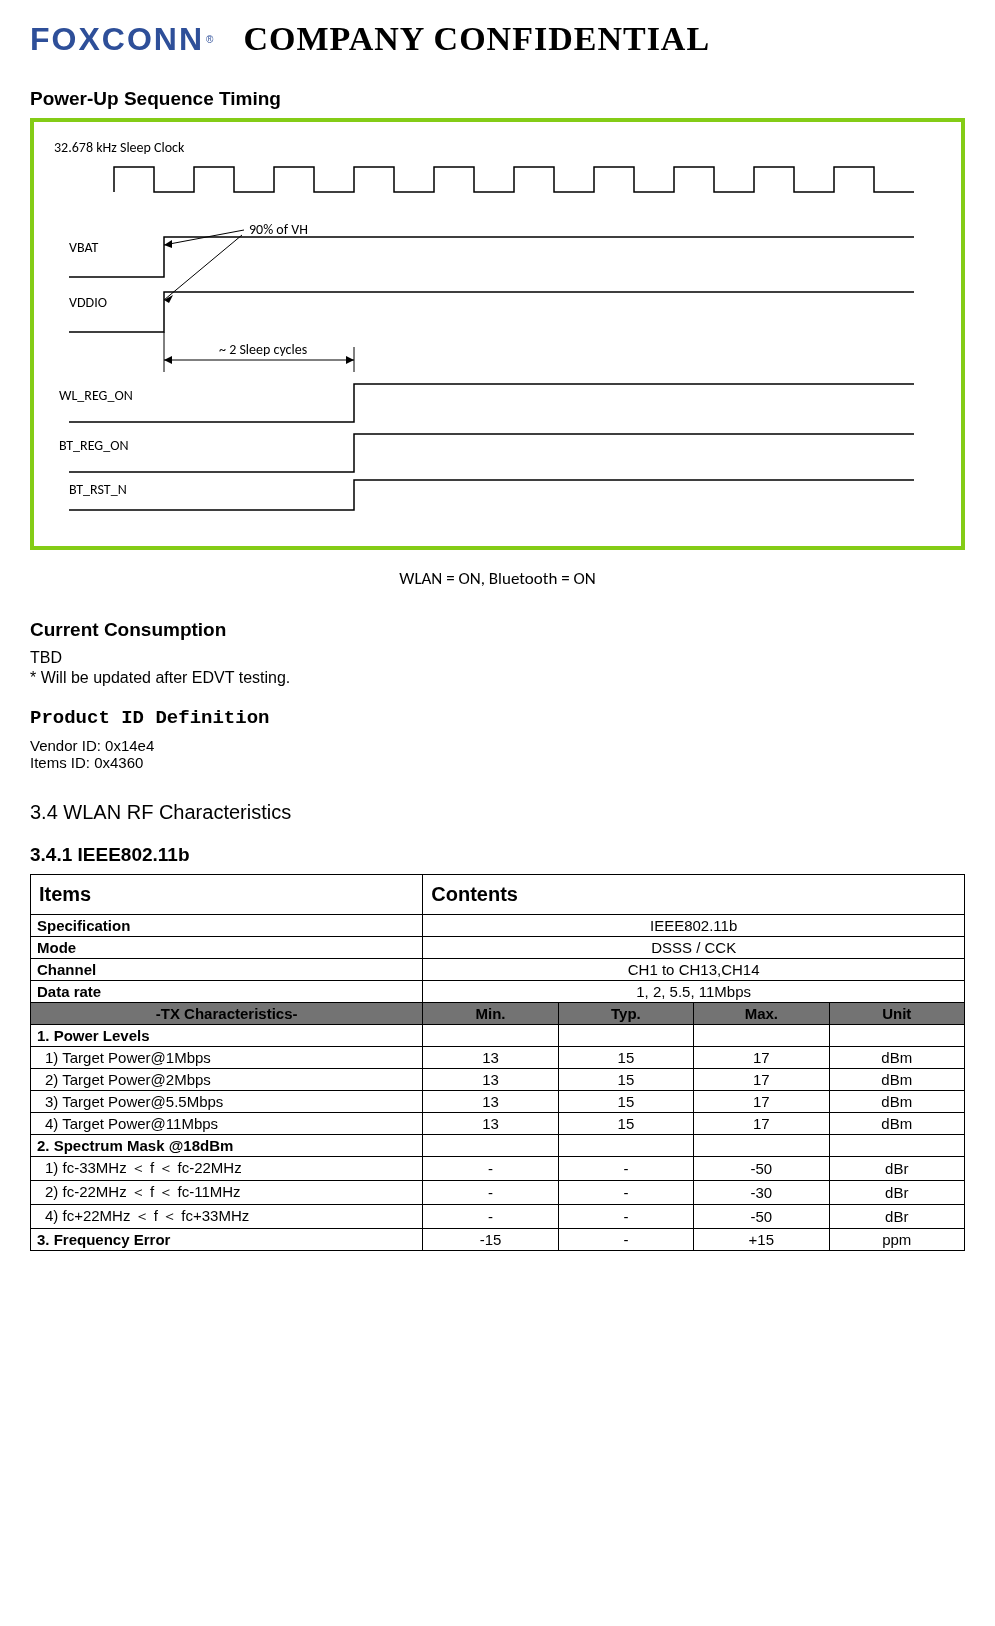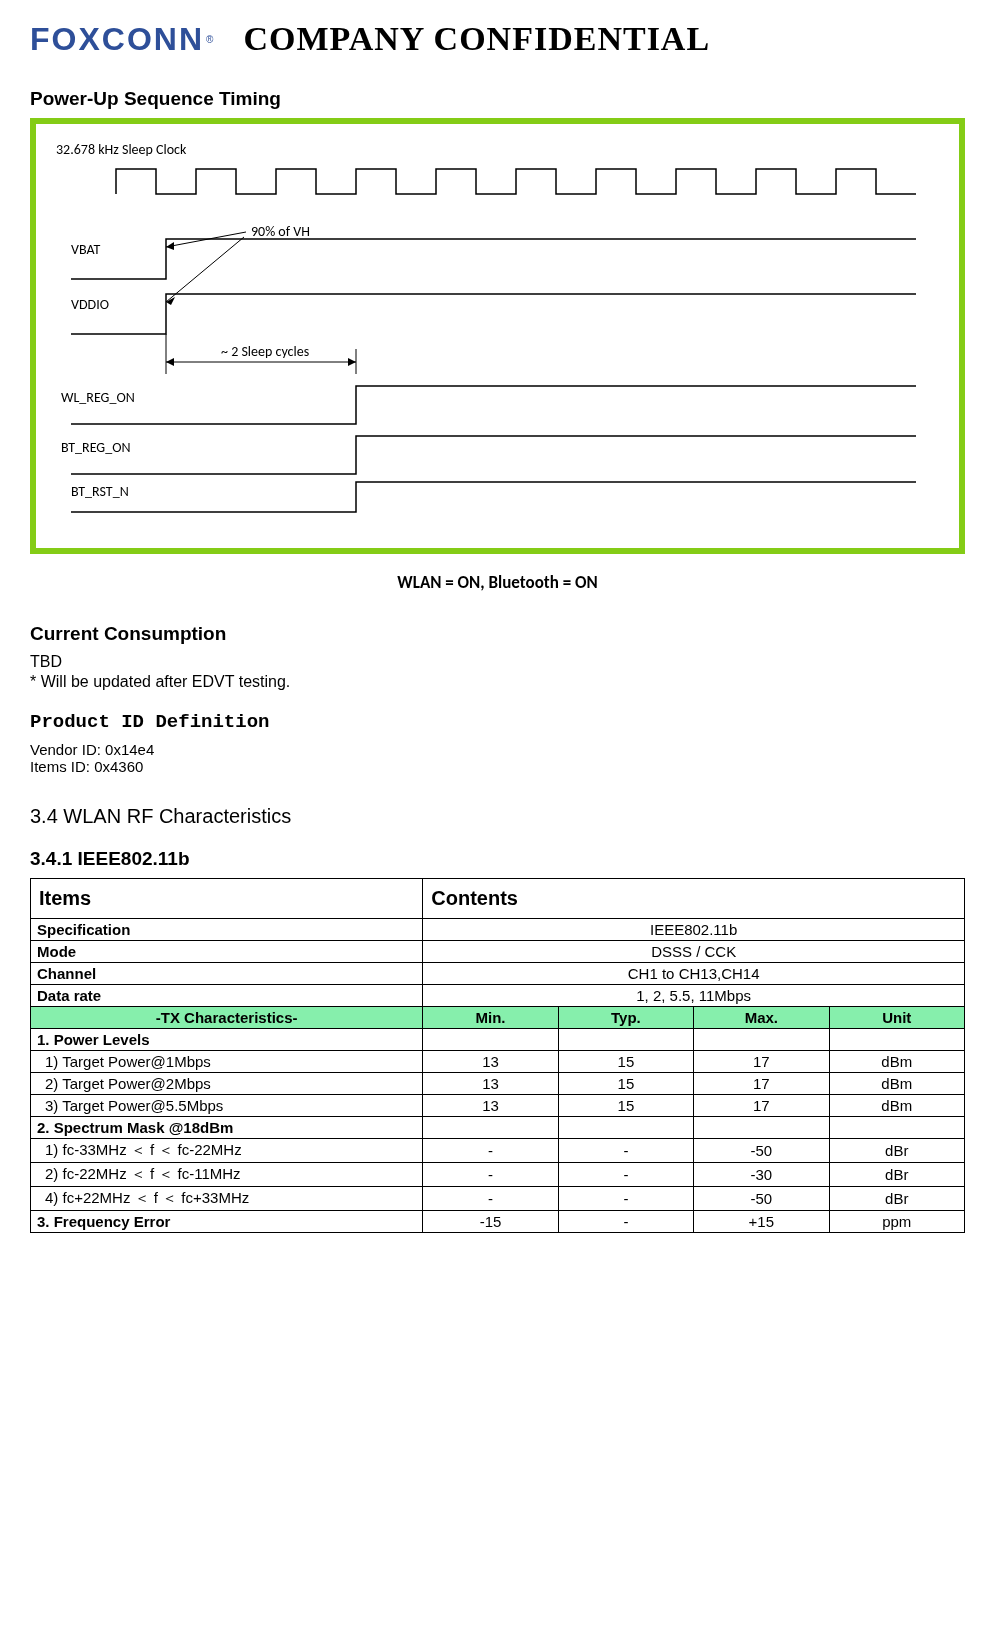--- a/index.html
+++ b/index.html
@@ -47,30 +47,30 @@
     }
     .plain {
       font-size: 16px;
       margin: 2px 0;
     }
     .sub-label {
       font-size: 15px;
       margin: 0;
     }
     .chart-box {
-      border: 6px solid #84cc16;
+      border: 4px solid #84cc16;
       padding: 10px 20px 30px 20px;
       position: relative;
       margin-top: 6px;
     }
     .chart-caption {
       text-align: center;
       font-family: "Calibri", Arial, sans-serif;
       font-size: 17px;
-      font-weight: bold;
+      font-weight: normal;
       margin-top: 18px;
     }
     .big-gap { margin-top: 80px; }
     h3.subsect {
       font-size: 20px;
       font-weight: normal;
       margin-top: 30px;
       margin-bottom: 20px;
     }
     table.spec {
@@ -88,21 +88,21 @@
       font-weight: bold;
       text-align: left;
       padding: 8px;
     }
     table.spec .left-bold {
       font-weight: bold;
       text-align: left;
     }
     table.spec .center { text-align: center; }
     table.spec .blue {
-      background: #86efac;
+      background: #737373;
       text-align: center;
       font-weight: bold;
     }
     table.spec .blue.first { font-weight: bold; }
     table.spec .indent { padding-left: 14px; }
   </style>
 </head>
 <body>
 
 <div class="header-row">
@@ -224,20 +224,27 @@
     <td class="center">17</td>
     <td class="center">dBm</td>
   </tr>
   <tr>
     <td class="indent">3) Target Power@5.5Mbps</td>
     <td class="center">13</td>
     <td class="center">15</td>
     <td class="center">17</td>
     <td class="center">dBm</td>
   </tr>
+  <tr>
+    <td class="indent">4) Target Power@11Mbps</td>
+    <td class="center">13</td>
+    <td class="center">15</td>
+    <td class="center">17</td>
+    <td class="center">dBm</td>
+  </tr>
 
   <tr>
     <td class="left-bold">2. Spectrum Mask @18dBm</td>
     <td></td>
         <td></td>
         <td></td>
         <td></td>
   </tr>
   <tr>
     <td class="indent">1) fc-33MHz ＜ f ＜ fc-22MHz</td>

